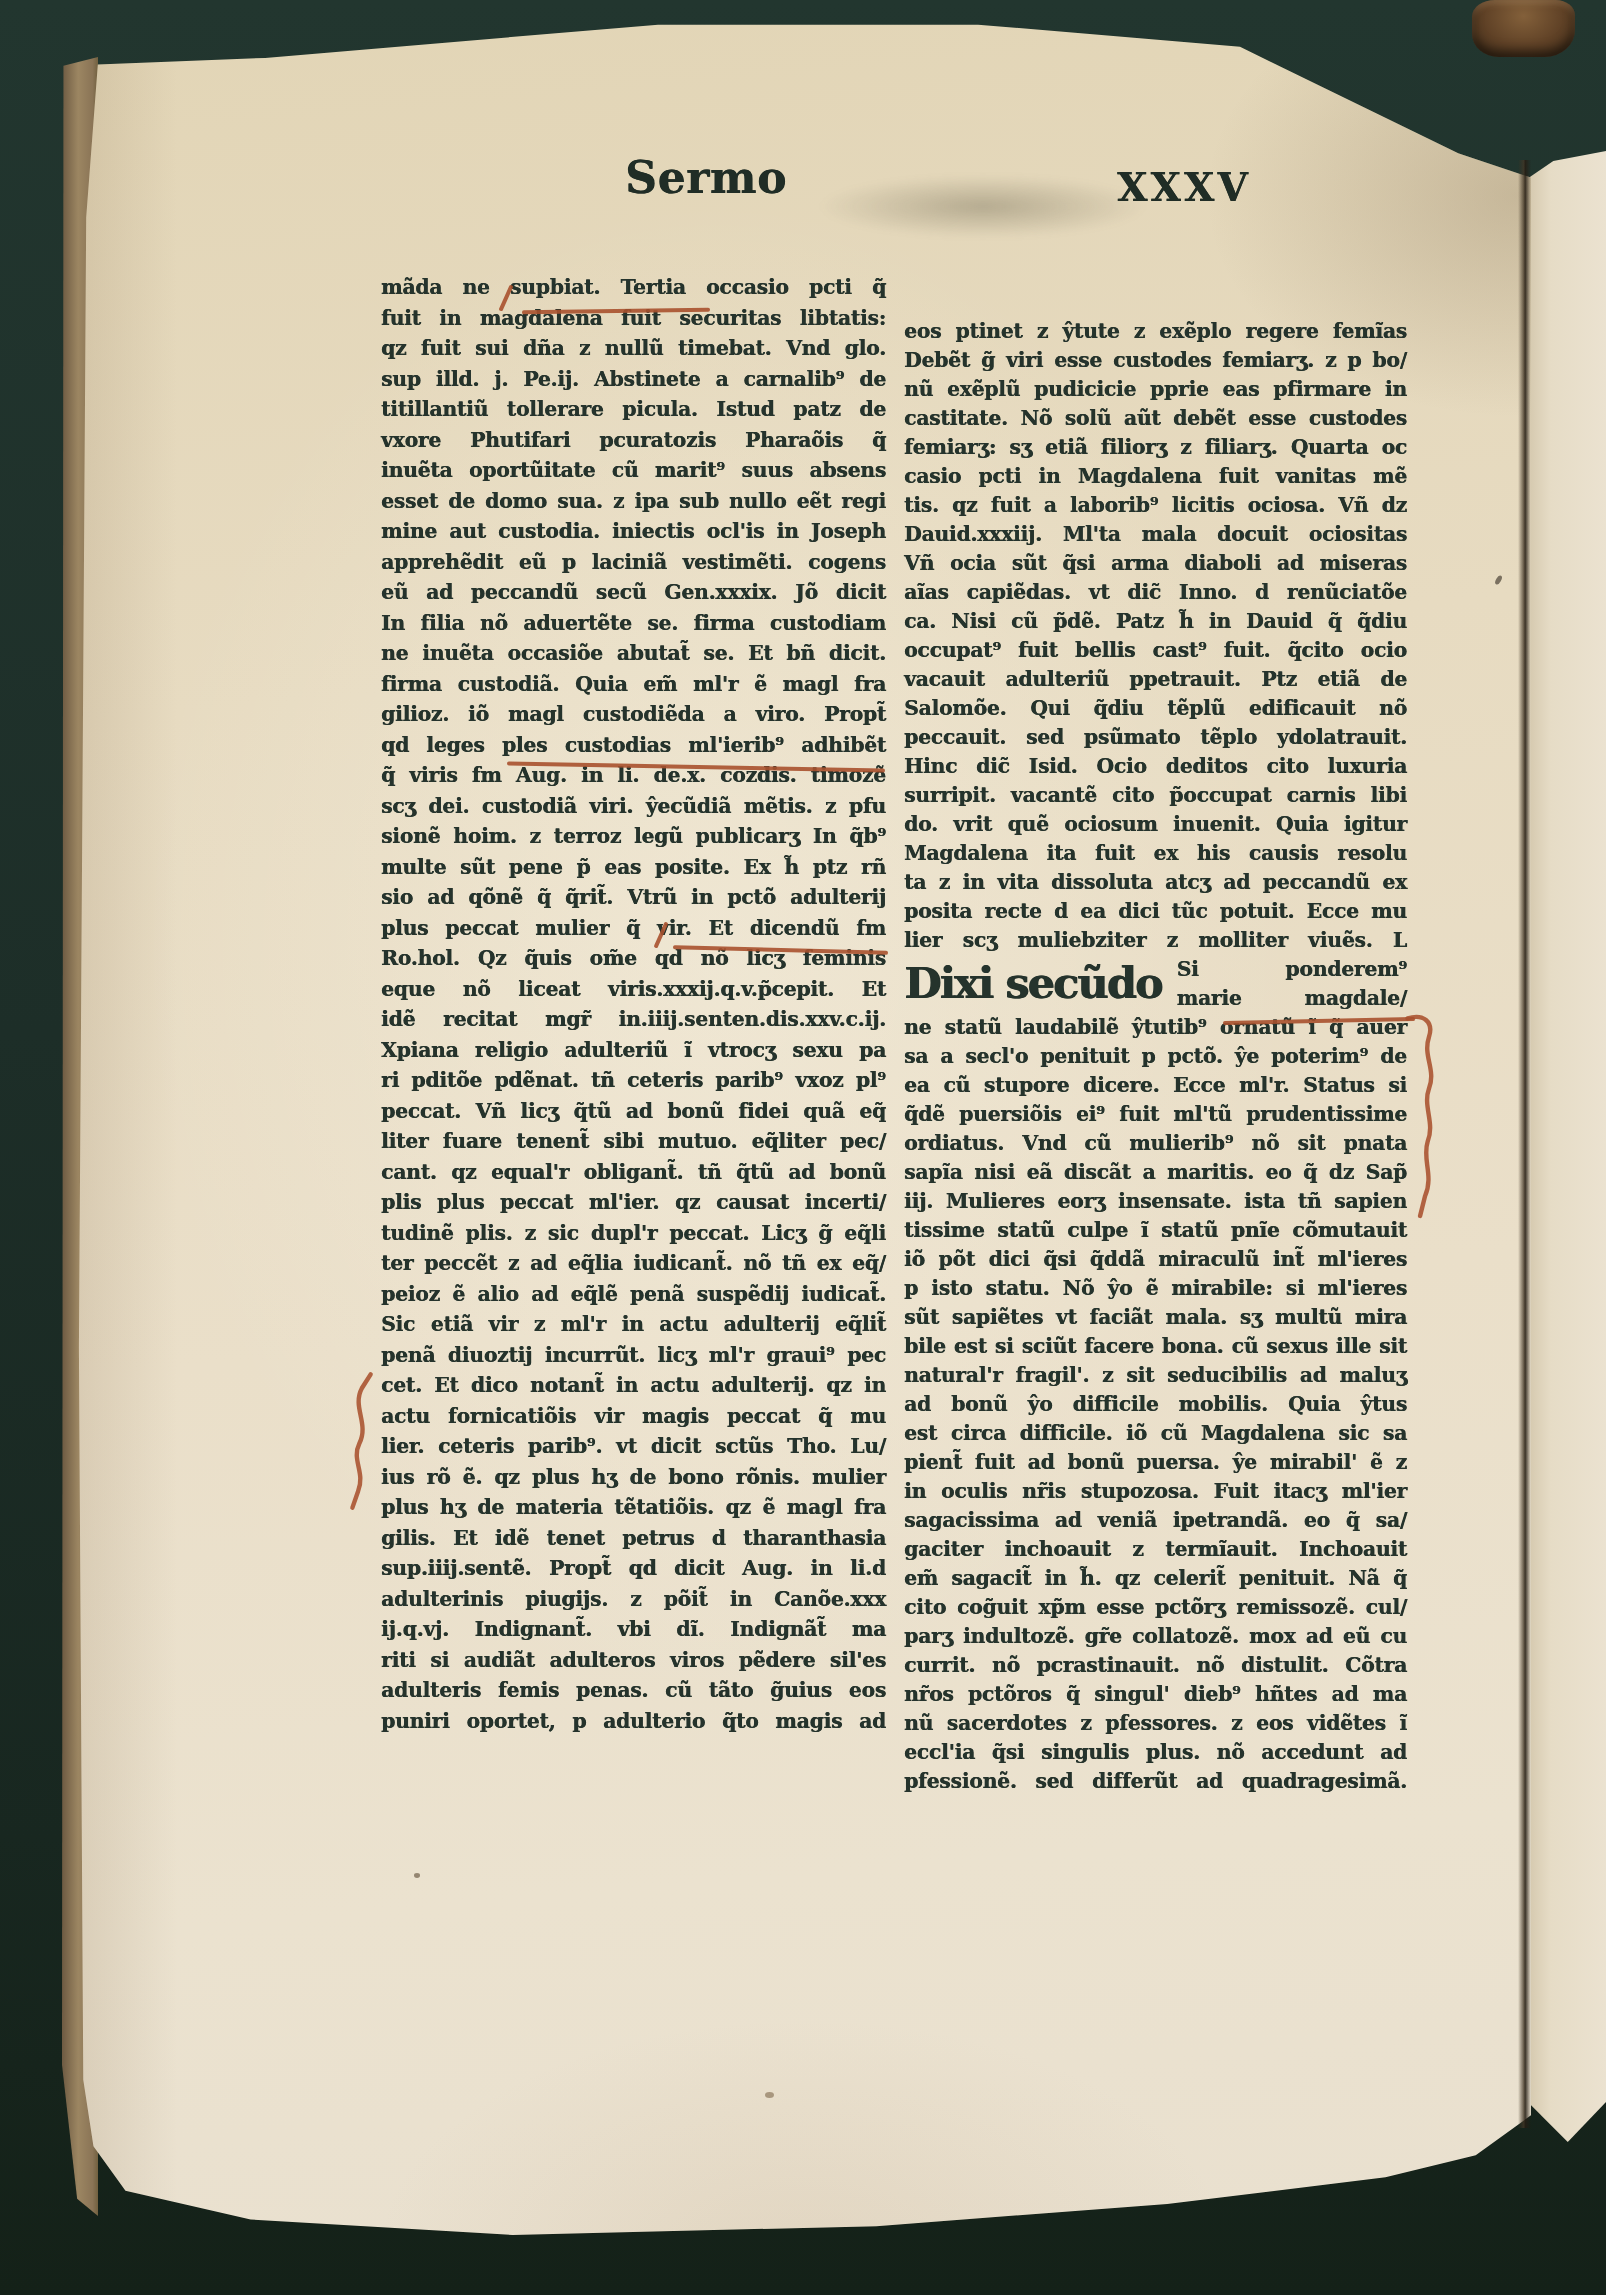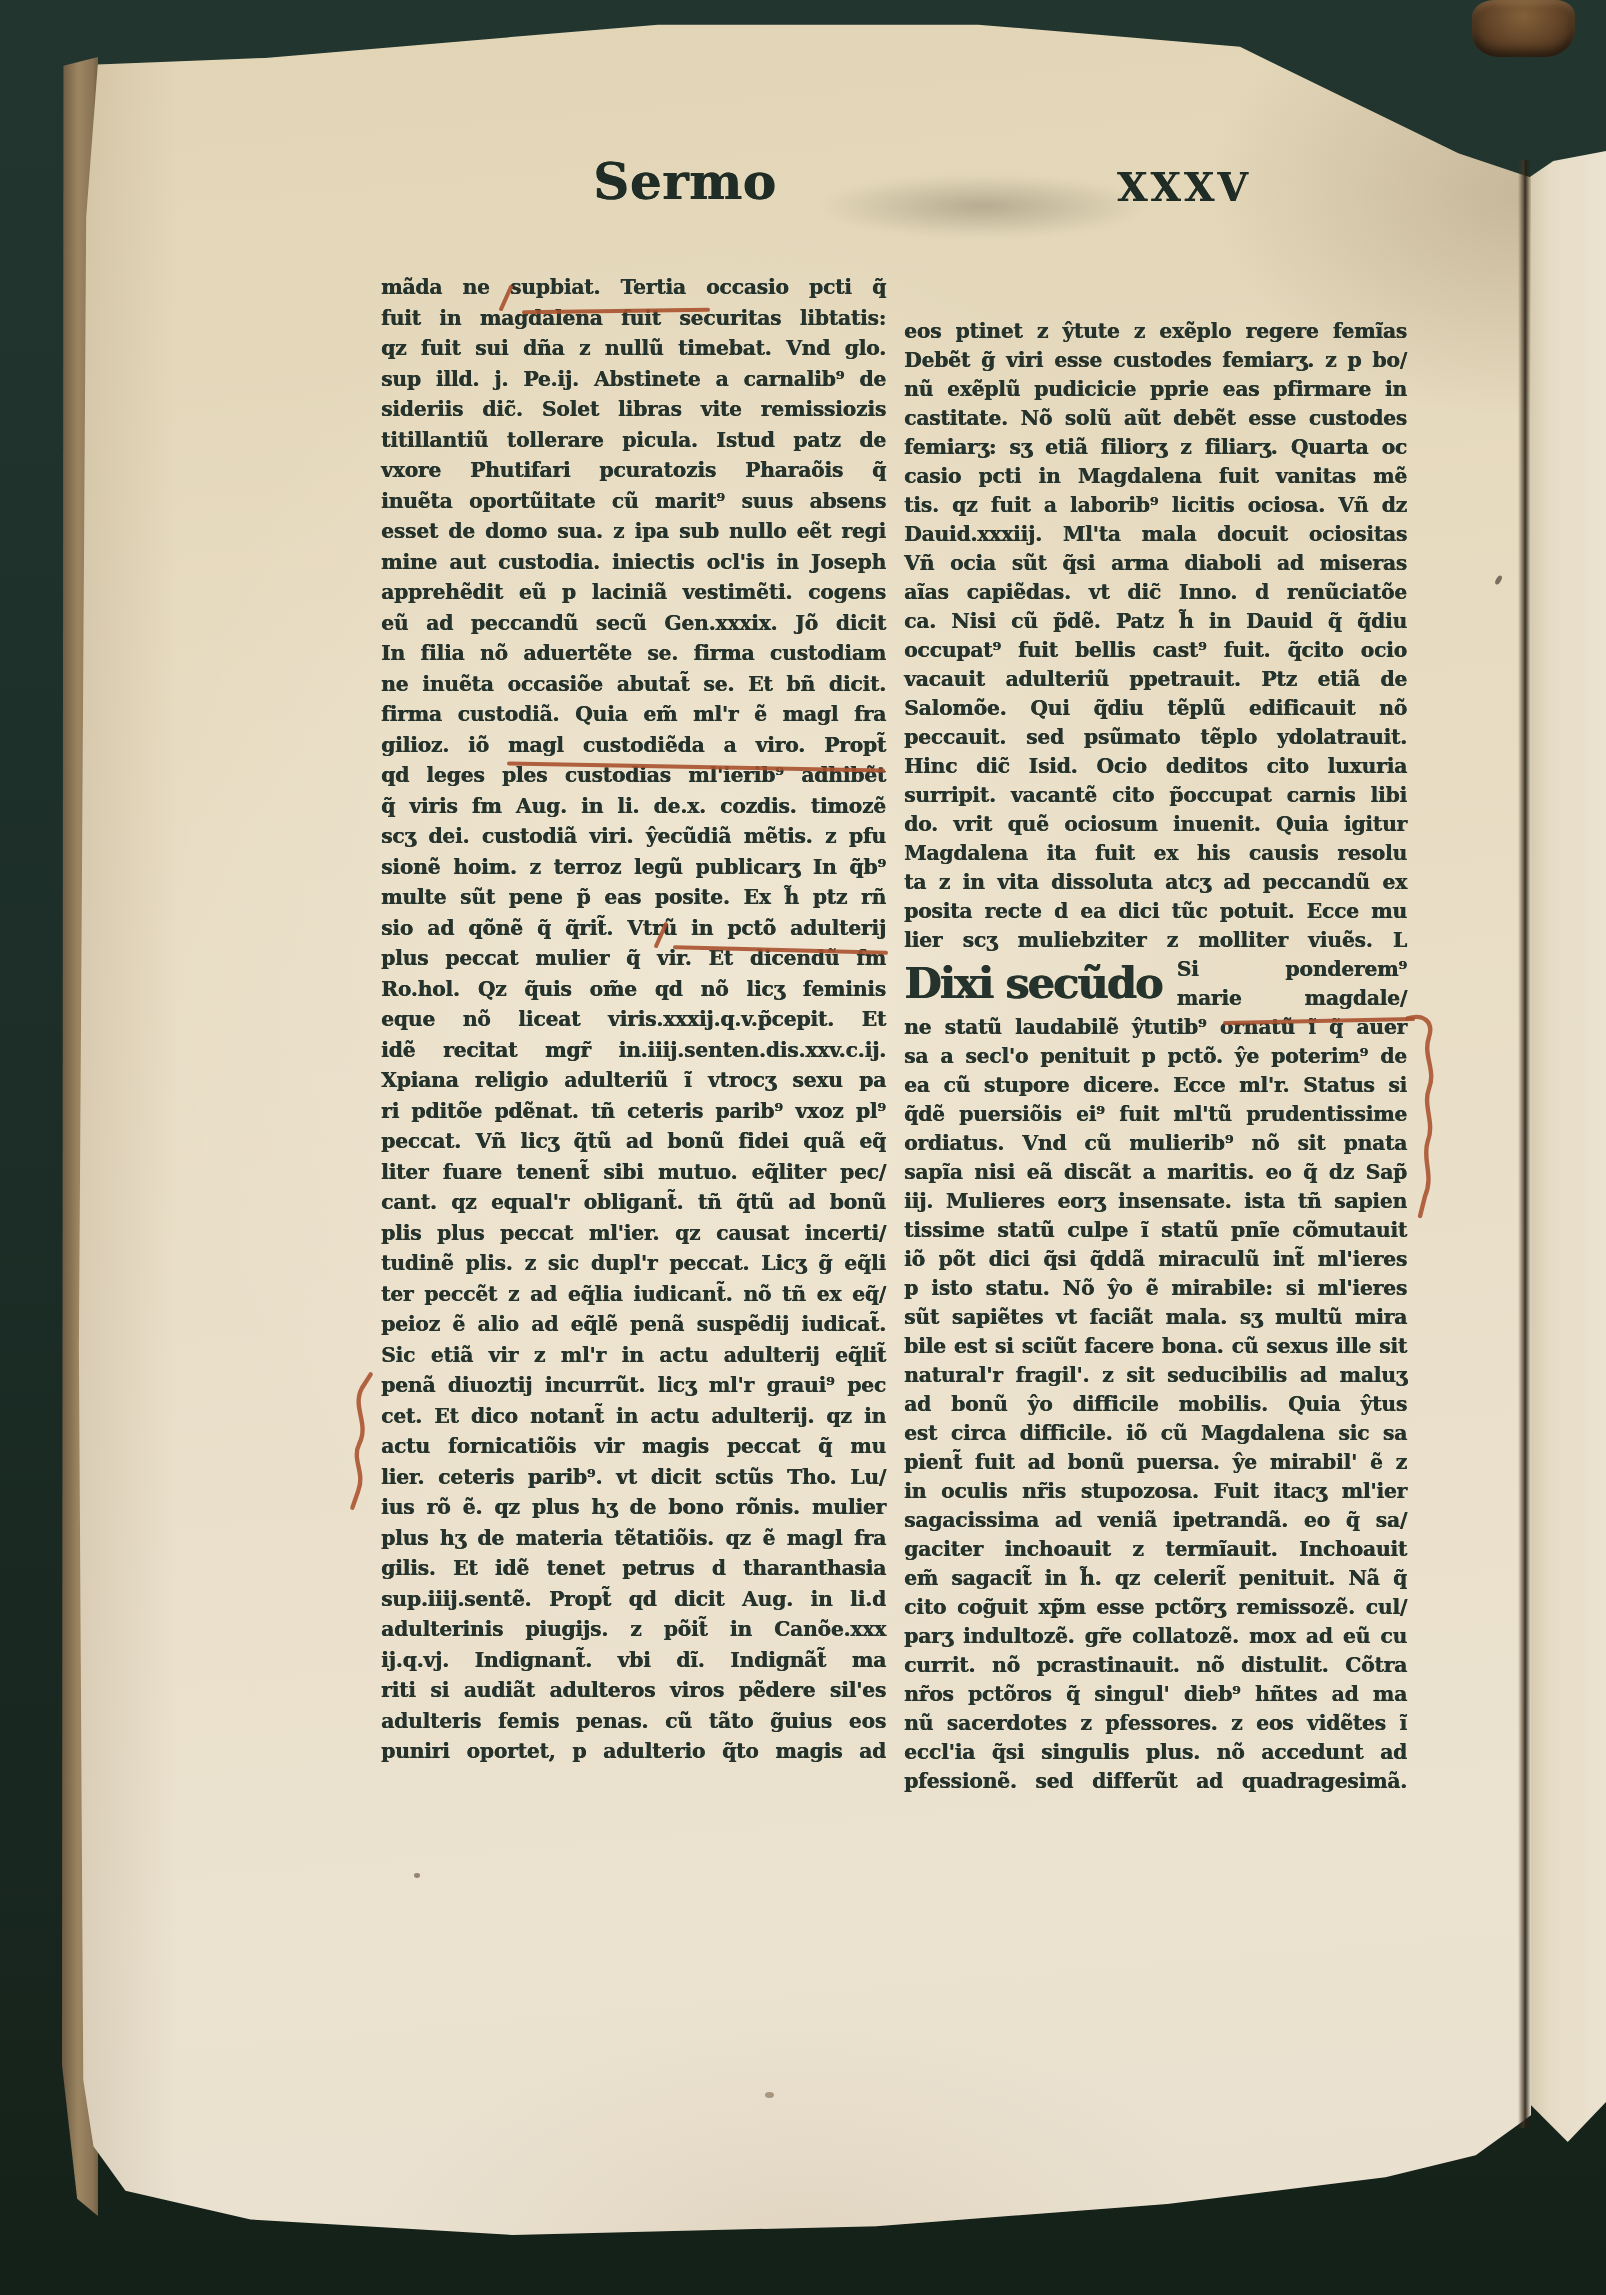--- a/index.html
+++ b/index.html
@@ -28,21 +28,21 @@
       linear-gradient(90deg, rgba(125,98,62,.16) 0%, rgba(125,98,62,0) 7%),
       linear-gradient(175deg,#e2d5b6 0%,#e7dbc1 30%,#eadfc9 58%,#ebe2cf 82%,#e9e0cf 100%);
     clip-path:polygon(1.5% 2.1%,13% 1.8%,40% .3%,62% .3%,80% 1.3%,95% 6.1%,100% 7.2%,
       100% 94.6%,96.2% 96.4%,90% 97.4%,75% 98.6%,55% 99.6%,30% 100%,12% 99.3%,
       3.4% 98%,1.2% 96%,.5% 93%,.2% 60%,.7% 9%);}
   .crease{position:absolute;left:1518px;top:160px;width:12.7px;height:1968px;
     background:linear-gradient(90deg,rgba(60,48,35,0) 0%,rgba(66,54,38,.8) 45%,rgba(38,30,20,.9) 55%,rgba(95,78,56,0) 100%);
     filter:blur(0.6px);}
   
   .hdr{position:absolute;color:#202d26;font-weight:bold;}
-  #hdr-title{left:593px;top:152px;font-size:50px;letter-spacing:0.6px;text-shadow:0.6px 0 0 currentColor;}
+  #hdr-title{left:625px;top:152px;font-size:44px;letter-spacing:0.6px;text-shadow:0.6px 0 0 currentColor;}
   #hdr-num{left:1117px;top:164px;font-size:39px;letter-spacing:3.2px;text-shadow:0.4px 0 0 currentColor;}
   .showthrough{position:absolute;left:742px;top:157px;width:330px;height:63px;
     background:radial-gradient(ellipse,rgba(92,86,64,.34),rgba(92,86,64,0) 70%);filter:blur(3.2px);}
   
   .col{position:absolute;color:#25332c;text-align:center;}
   #col-left{left:381px;top:273px;width:505px;}
   #col-right{left:904px;top:317px;width:503px;}
   .line{display:flex;justify-content:space-between;white-space:pre;
     font-size:20.3px;font-weight:bold;letter-spacing:-0.2px;text-shadow:0.4px 0 0 currentColor;}
   #col-left .line{height:30.5px;line-height:29px;}
@@ -85,21 +85,20 @@
   <div class="crease"></div>
 
   <div class="hdr" id="hdr-title">Sermo</div>
   <div class="hdr" id="hdr-num">XXXV</div>
 
   <div class="col" id="col-left">
       <div class="line"><span>mãda</span><span>ne</span><span>supbiat.</span><span>Tertia</span><span>occasio</span><span>pcti</span><span>q̃</span></div>
       <div class="line"><span>fuit</span><span>in</span><span>magdalena</span><span>fuit</span><span>securitas</span><span>libtatis:</span></div>
       <div class="line"><span>qz</span><span>fuit</span><span>sui</span><span>dña</span><span>z</span><span>nullũ</span><span>timebat.</span><span>Vnd</span><span>glo.</span></div>
       <div class="line"><span>sup</span><span>illd.</span><span>j.</span><span>Pe.ij.</span><span>Abstinete</span><span>a</span><span>carnalib⁹</span><span>de</span></div>
-      <div class="line"><span>sideriis</span><span>dic̃.</span><span>Solet</span><span>libras</span><span>vite</span><span>remissiozis</span></div>
       <div class="line"><span>titillantiũ</span><span>tollerare</span><span>picula.</span><span>Istud</span><span>patz</span><span>de</span></div>
       <div class="line"><span>vxore</span><span>Phutifari</span><span>pcuratozis</span><span>Pharaõis</span><span>q̃</span></div>
       <div class="line"><span>inuẽta</span><span>oportũitate</span><span>cũ</span><span>marit⁹</span><span>suus</span><span>absens</span></div>
       <div class="line"><span>esset</span><span>de</span><span>domo</span><span>sua.</span><span>z</span><span>ipa</span><span>sub</span><span>nullo</span><span>eẽt</span><span>regi</span></div>
       <div class="line"><span>mine</span><span>aut</span><span>custodia.</span><span>iniectis</span><span>ocl'is</span><span>in</span><span>Joseph</span></div>
       <div class="line"><span>apprehẽdit</span><span>eũ</span><span>p</span><span>laciniã</span><span>vestimẽti.</span><span>cogens</span></div>
       <div class="line"><span>eũ</span><span>ad</span><span>peccandũ</span><span>secũ</span><span>Gen.xxxix.</span><span>Jõ</span><span>dicit</span></div>
       <div class="line"><span>In</span><span>filia</span><span>nõ</span><span>aduertẽte</span><span>se.</span><span>firma</span><span>custodiam</span></div>
       <div class="line"><span>ne</span><span>inuẽta</span><span>occasiõe</span><span>abutat̃</span><span>se.</span><span>Et</span><span>bñ</span><span>dicit.</span></div>
       <div class="line"><span>firma</span><span>custodiã.</span><span>Quia</span><span>em̃</span><span>ml'r</span><span>ẽ</span><span>magl</span><span>fra</span></div>

